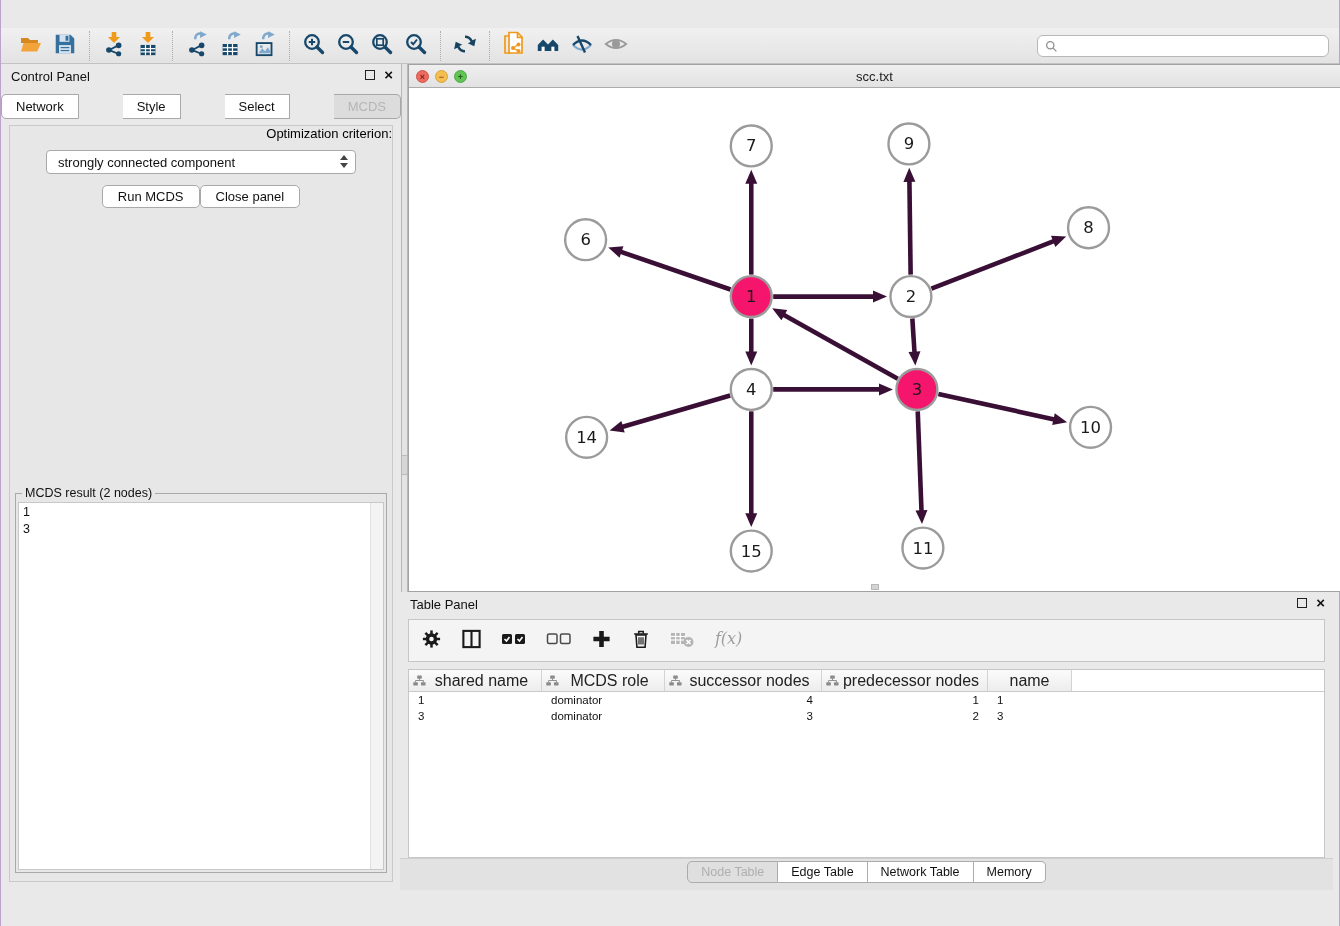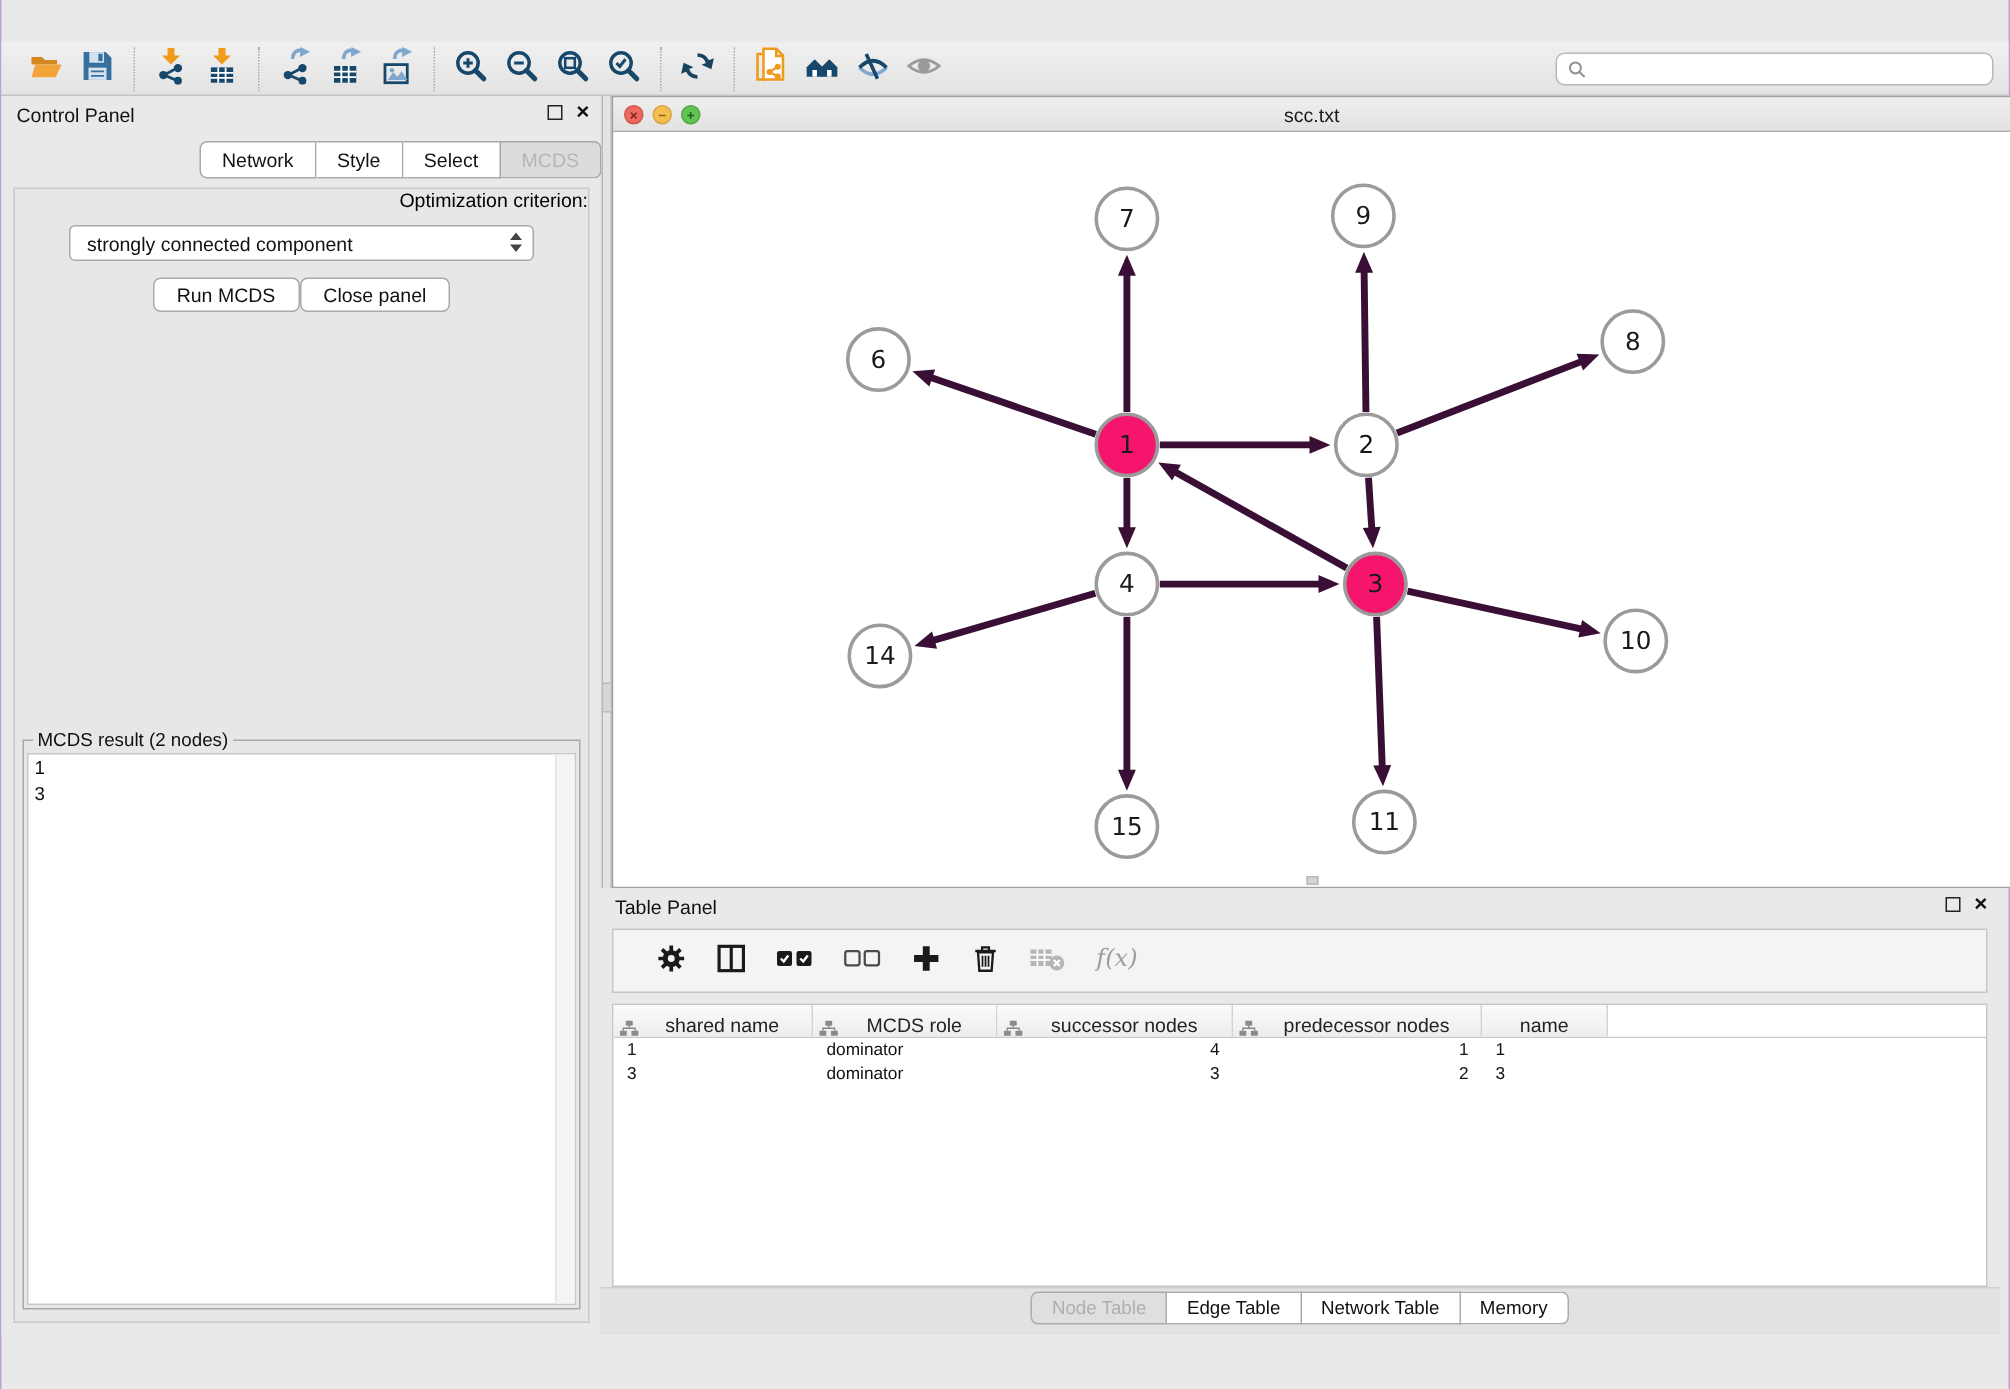--- a/index.html
+++ b/index.html
@@ -23,21 +23,21 @@
   .searchbox input { border:none; outline:none; flex:1; font-size:12px; background:transparent; height:18px; padding-left:5px; }
 
   
   .panel-left { position:absolute; left:0; top:64px; width:400px; height:826px; background:#E9E9E9; }
   .panel-header { position:relative; height:26px; }
   .panel-header .ph-title { position:absolute; left:10px; top:5px; font-size:13px; color:#111; }
   .ph-icons { position:absolute; right:8px; top:5px; display:flex; gap:9px; align-items:center; }
   .float-box { width:10px; height:10px; border:1.6px solid #222; display:inline-block; }
   .close-x { font-size:15px; font-weight:bold; color:#111; line-height:12px; }
 
-  .seg-tabs { display:flex; justify-content:flex-end; margin-top:4px; }
+  .seg-tabs { display:flex; justify-content:space-between; margin-top:4px; }
   .seg { font-size:13px; padding:4px 14px; background:#FFF; border:1px solid #A8A8A8; border-left:none; color:#111; }
   .seg:first-child { border-left:1px solid #A8A8A8; border-radius:5px 0 0 5px; }
   .seg:last-child { border-radius:0 5px 5px 0; }
   .seg.active { background:#DCDCDC; color:#B5B5B5; }
 
   .inner-panel { position:absolute; left:8px; right:8px; top:61px; bottom:8px; background:#E7E7E7; border:1px solid #C9C9C9; }
   .opt-label { text-align:right; font-size:13px; color:#000000; }
   .dropdown { position:relative; width:310px; height:24px; margin:9px auto 0 auto; background:#FFF; border:1px solid #A9A9A9; border-radius:4px; font-size:13px; display:flex; align-items:center; padding-left:11px; color:#111; }
   .dd-stepper { position:absolute; right:7px; top:4px; display:flex; flex-direction:column; gap:3px; }
   .dd-stepper i { width:0; height:0; border-left:4px solid transparent; border-right:4px solid transparent; display:block; }
@@ -64,26 +64,26 @@
   .tl-red { background:#EC6A5E; border:1px solid #D5544B; color:#7E241E; }
   .tl-yellow { background:#F4BF4F; border:1px solid #D8A443; color:#90591B; }
   .tl-green { background:#61C454; border:1px solid #4FA944; color:#1F5F17; }
   .net-title { position:absolute; left:0; right:0; top:4px; text-align:center; font-size:13px; color:#1A1A1A; }
   .net-canvas { position:relative; width:100%; height:503px; background:#FFF; }
   .net-canvas svg { position:absolute; left:0; top:0; }
   .h-handle { position:absolute; left:50%; bottom:1px; width:8px; height:6px; margin-left:-4px; background:#D4D4D4; border:1px solid #B8B8B8; }
 
   
   .table-panel { position:absolute; left:399px; top:592px; width:933px; height:298px; background:#E9E9E9; }
-  .tp-toolbar { position:absolute; left:8px; right:8px; top:27px; height:43px; background:#F4F4F4; border:1px solid #C6C6C6; display:flex; align-items:center; gap:19px; padding-left:28px; }
+  .tp-toolbar { position:absolute; left:8px; right:8px; top:27px; height:43px; background:#F4F4F4; border:1px solid #C6C6C6; display:flex; align-items:center; gap:19px; padding-left:12px; }
   .tp-btn { border:none; background:transparent; display:flex; align-items:center; }
   .tp-btn svg { height:22px; }
   .tbl-wrap { position:absolute; left:8px; right:8px; top:77px; bottom:32px; background:#FFF; border:1px solid #C6C6C6; overflow:hidden; }
   .tbl-head { display:flex; height:22px; border-bottom:1px solid #C9C9C9; }
-  .th { display:flex; align-items:flex-end; background:linear-gradient(#FBFBFB,#EDEDED); border-right:1px solid #D3D3D3; padding:0 4px; font-size:13px; color:#222; }
+  .th { display:flex; align-items:center; background:linear-gradient(#FBFBFB,#EDEDED); border-right:1px solid #D3D3D3; padding:0 4px; font-size:16px; color:#222; }
   .th .th-label { flex:1; text-align:center; }
   .th-filler { flex:1; background:#FFF; }
   .tr { display:flex; height:16px; }
   .td { font-size:11.5px; color:#111; padding:0 9px; line-height:16px; white-space:nowrap; overflow:hidden; }
   .bottom-strip { position:absolute; left:0; right:0; bottom:0; height:32px; background:#E2E2E2; border-top:1px solid #CFCFCF; }
   .bottom-tabs { position:absolute; left:0; right:0; bottom:7px; display:flex; justify-content:center; }
   .bseg { font-size:12.5px; padding:3px 13px; background:#FFF; border:1px solid #ABABAB; border-left:none; color:#111; }
   .bseg:first-child { border-left:1px solid #ABABAB; border-radius:5px 0 0 5px; }
   .bseg:last-child { border-radius:0 5px 5px 0; }
   .bseg.active { background:#DFDFDF; color:#AFAFAF; }

